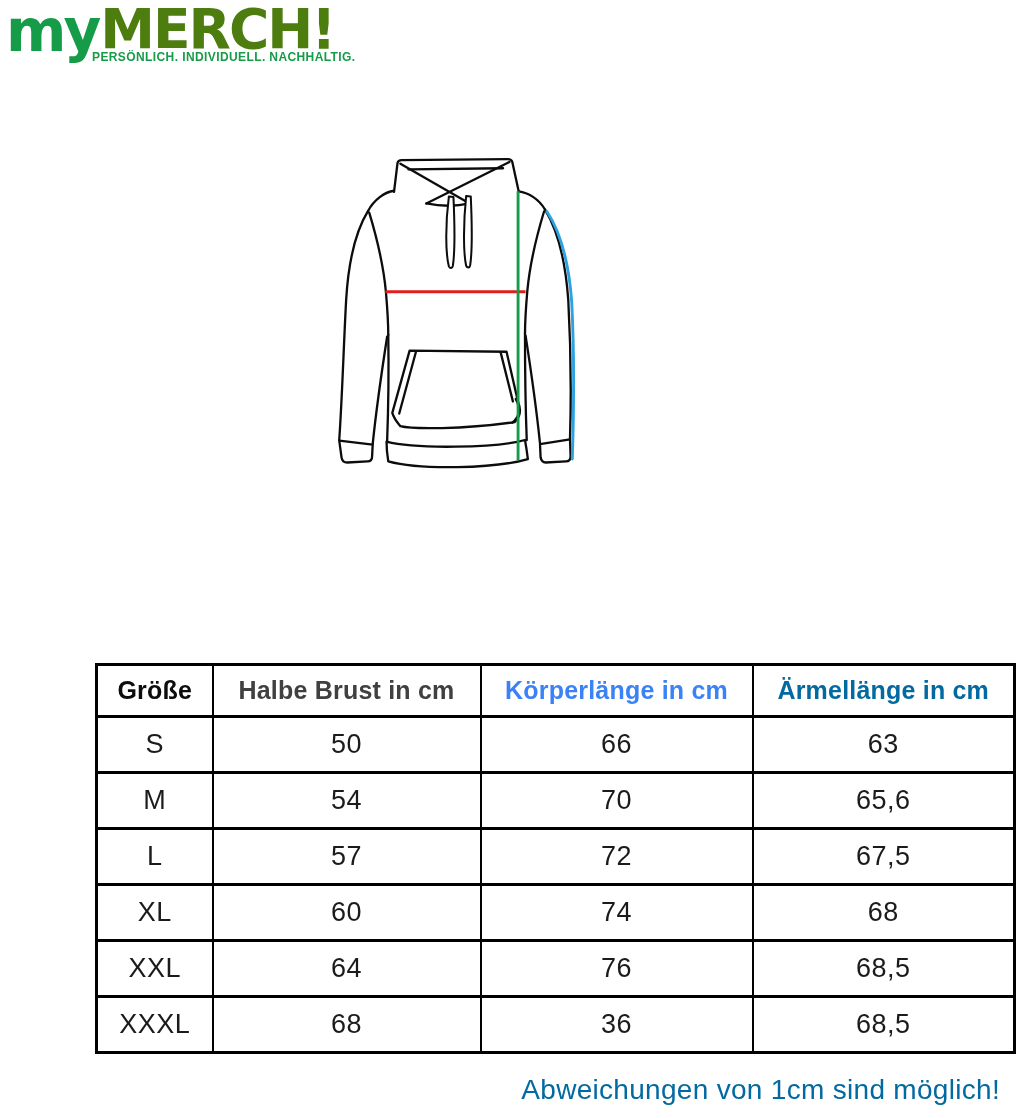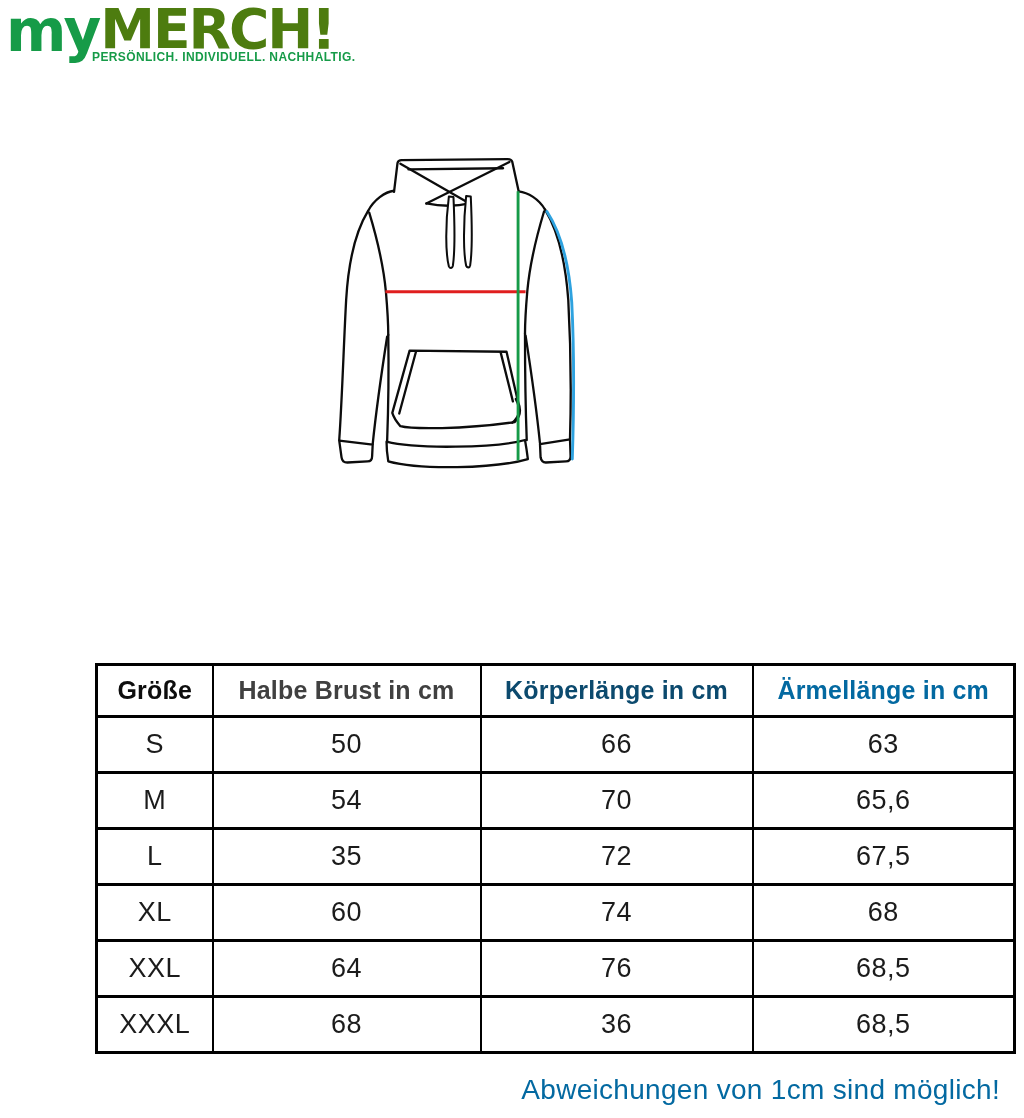--- a/index.html
+++ b/index.html
@@ -45,21 +45,21 @@
     overflow:hidden;white-space:nowrap;
   }
   .size-table th{height:49px;font-size:25px;font-weight:bold;letter-spacing:0.2px;}
   .size-table td{height:53px;font-size:27px;font-weight:normal;color:#1b1b1b;letter-spacing:0.5px;}
   .col-size{width:116px;}
   .col-chest{width:268px;}
   .col-length{width:272px;}
   .col-sleeve{width:262px;}
   .c-black{color:#0d0d0d;}
   .c-red{color:#404040;}
-  .c-green{color:#0c4a6e;}
+  .c-green{color:#3b82f6;}
   .c-blue{color:#0369a1;}
   
   .footnote{
     position:absolute;right:24px;top:1074px;
     font-size:28px;color:#0369a1;letter-spacing:0.3px;
     white-space:nowrap;
   }
 </style>
 </head>
 <body>
@@ -144,21 +144,21 @@
       <td>63</td>
     </tr>
     <tr>
       <td>M</td>
       <td>54</td>
       <td>70</td>
       <td>65,6</td>
     </tr>
     <tr>
       <td>L</td>
-      <td>35</td>
+      <td>57</td>
       <td>72</td>
       <td>67,5</td>
     </tr>
     <tr>
       <td>XL</td>
       <td>60</td>
       <td>74</td>
       <td>68</td>
     </tr>
     <tr>

